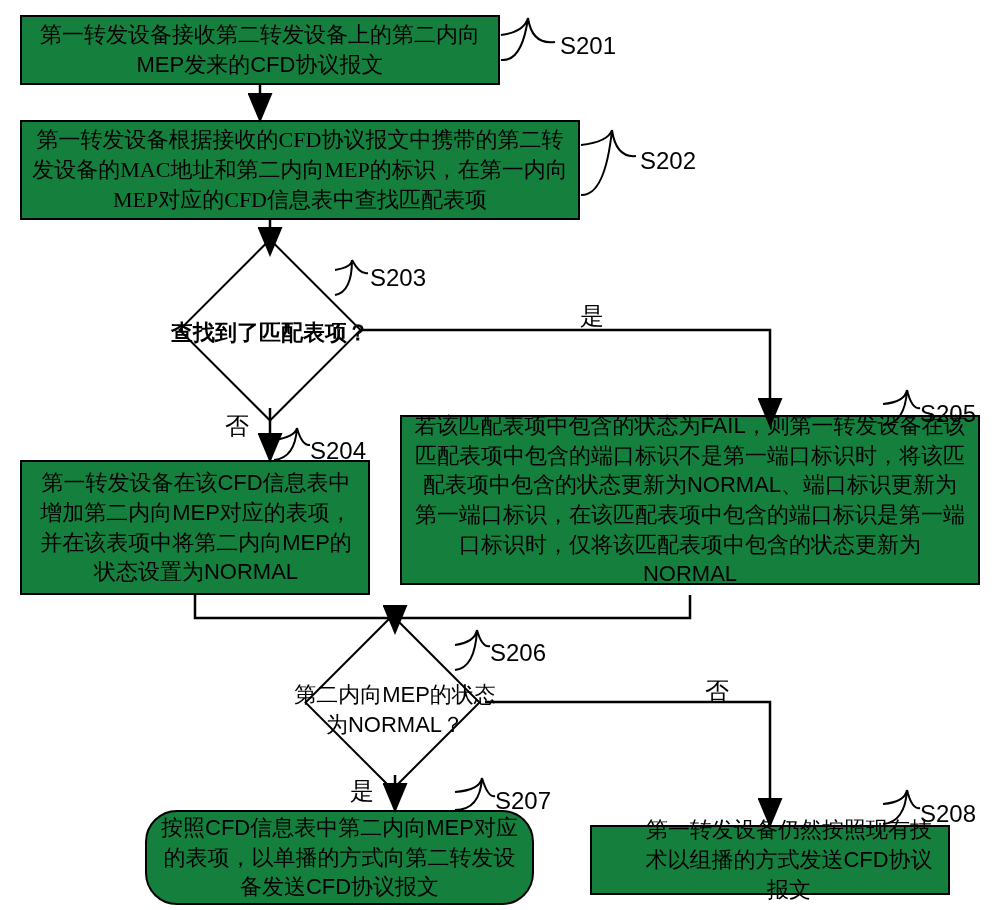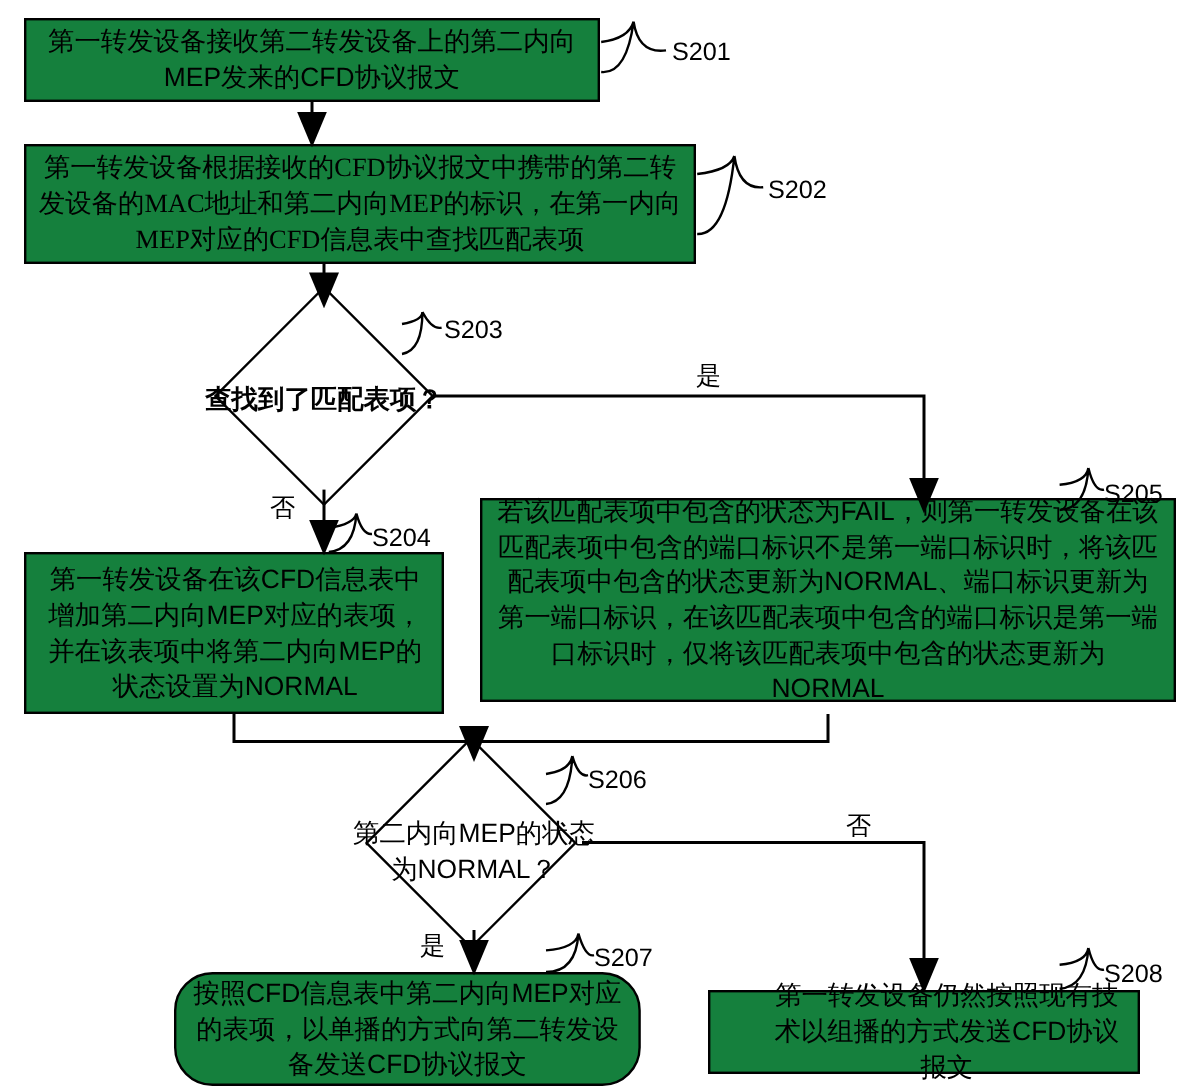--- a/index.html
+++ b/index.html
@@ -19,21 +19,21 @@
     border: 2.5px solid #000;
     background: #15803d;
     display: flex;
     align-items: center;
     justify-content: center;
     text-align: center;
     padding: 6px 10px;
   }
   .label {
     position: absolute;
-    font-size: 21px;
+    font-size: 24px;
   }
   .diamond {
     position: absolute;
     transform: rotate(45deg);
     border: 2.5px solid #000;
     background: #fff;
   }
   .diamond-text {
     position: absolute;
     text-align: center;

